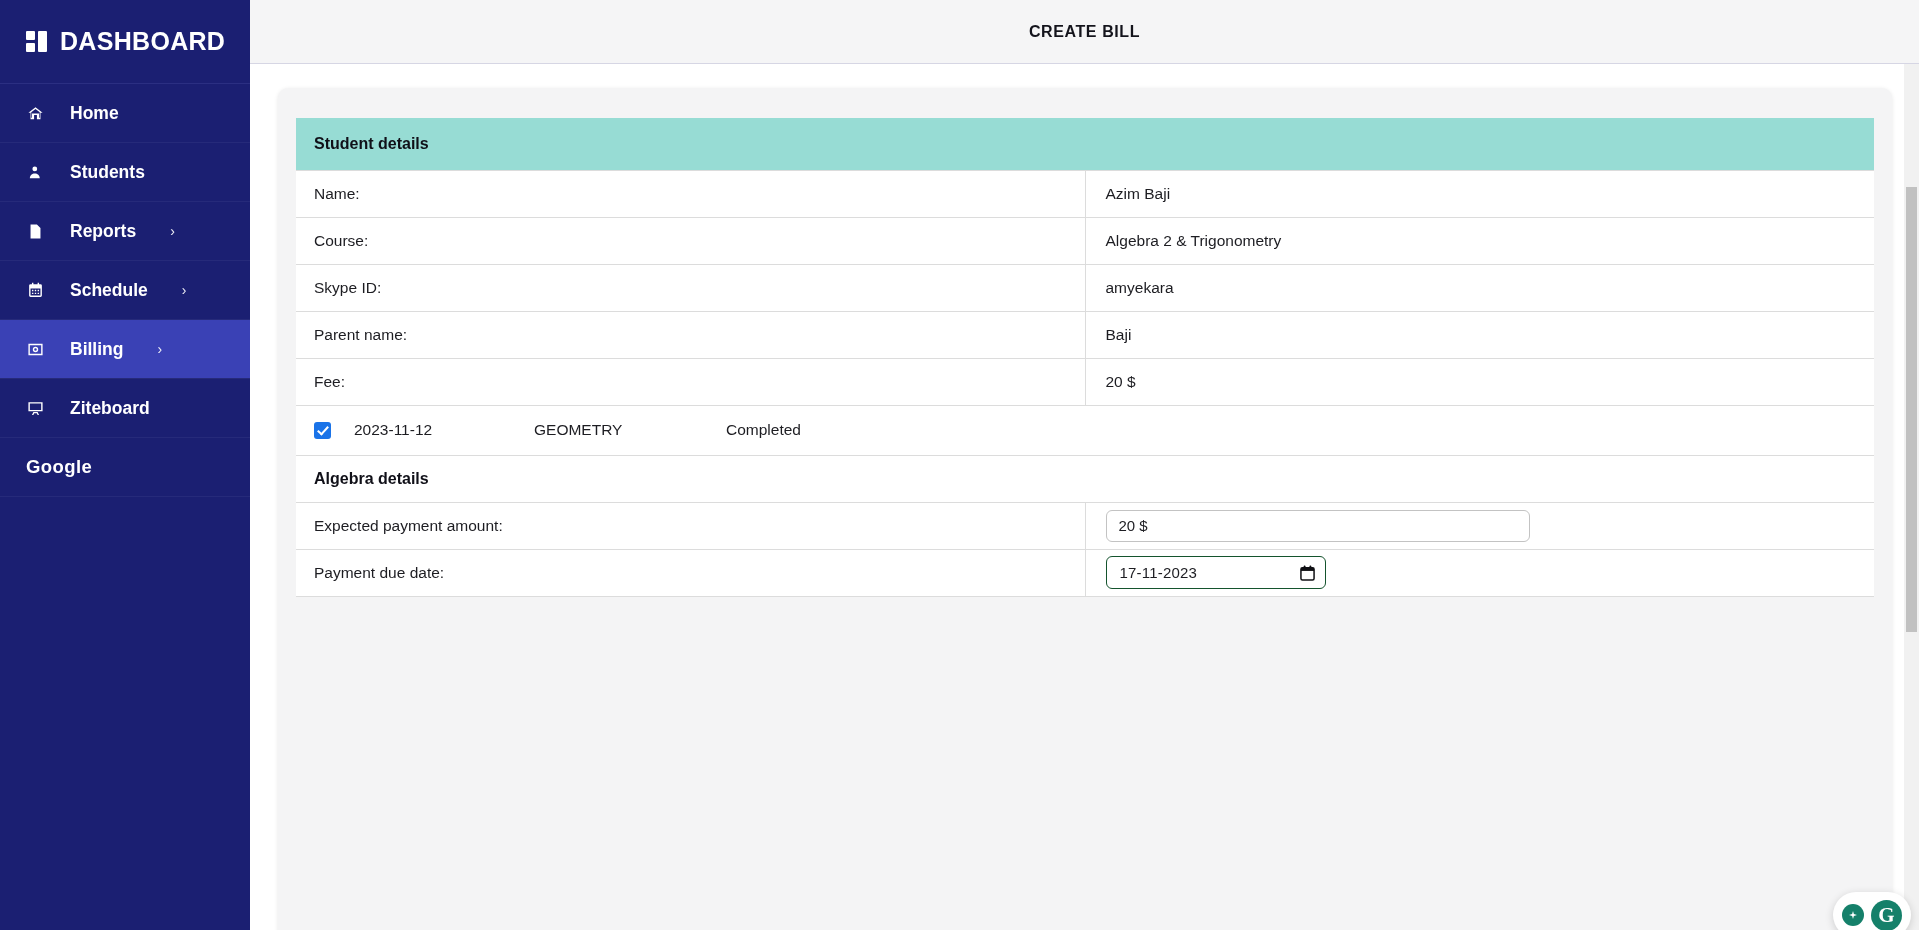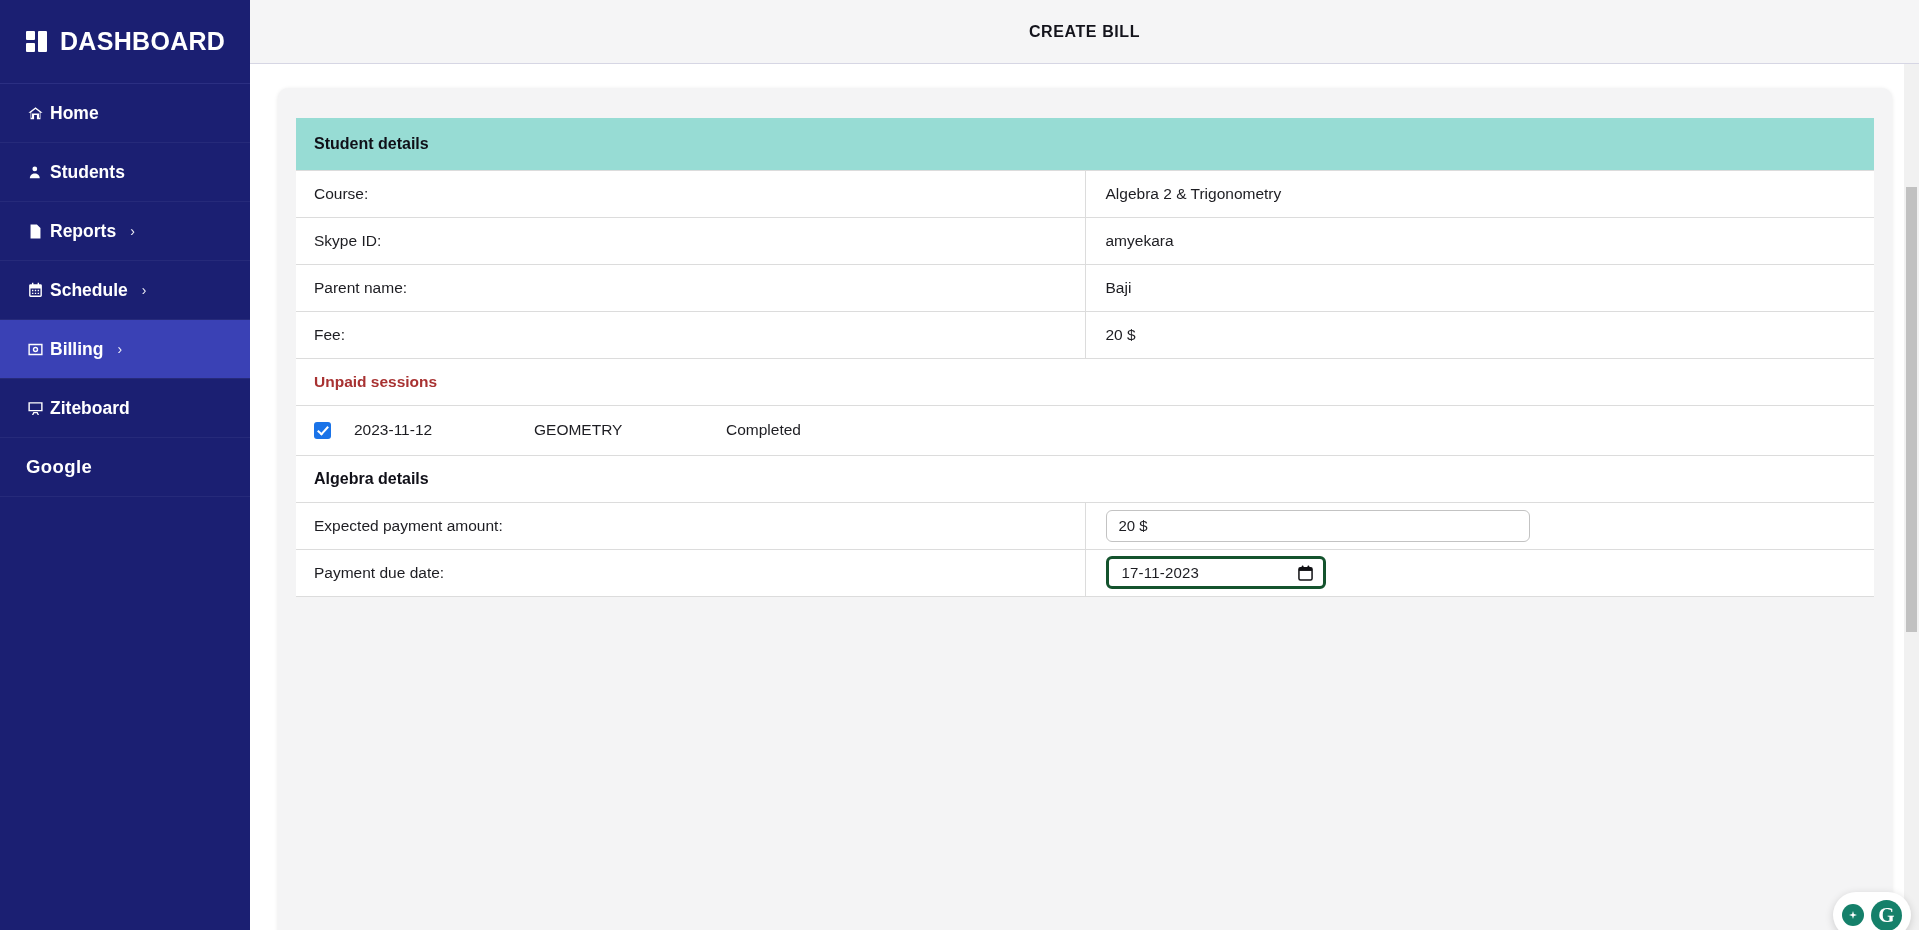--- a/index.html
+++ b/index.html
@@ -53,21 +53,21 @@
     font-size: 25px;
     font-weight: 700;
     letter-spacing: 0.3px;
   }
 
   .nav-item {
     height: 59px;
     display: flex;
     align-items: center;
     padding-left: 26px;
-    gap: 5px;
+    gap: 25px;
     border-bottom: 1px solid #262a7a;
     font-size: 17.5px;
     font-weight: 700;
     cursor: pointer;
     position: relative;
   }
   .nav-item.active { background: #3a41b5; }
   .nav-item .nav-ico {
     width: 19px; height: 19px;
     display: inline-flex;
@@ -213,21 +213,21 @@
     background: #ffffff;
     font-family: "Liberation Sans", sans-serif;
     font-size: 15px;
     color: #1d1d22;
     padding: 0 12px;
     outline: none;
   }
   .date-wrap {
     width: 220px;
     height: 33px;
-    border: 3px solid #14532d;
+    border: 1px solid #14532d;
     border-radius: 6px;
     background: #ffffff;
     display: flex;
     align-items: center;
     padding: 0 10px 0 13px;
     cursor: pointer;
   }
   .date-val {
     flex: 1;
     font-size: 15px;
@@ -407,39 +407,40 @@
       <div class="card">
 
         <table class="tbl">
 
           <tbody>
               <tr class="sec-head">
             <td colspan="2">Student details</td>
           </tr>
 
           <tr>
+            <td class="row-label">Name:</td>
+            <td class="row-value">Azim Baji</td>
+          </tr>
+          <tr>
             <td class="row-label">Course:</td>
             <td class="row-value">Algebra 2 &amp; Trigonometry</td>
           </tr>
           <tr>
             <td class="row-label">Skype ID:</td>
             <td class="row-value">amyekara</td>
           </tr>
           <tr>
             <td class="row-label">Parent name:</td>
             <td class="row-value">Baji</td>
           </tr>
           <tr>
             <td class="row-label">Fee:</td>
             <td class="row-value">20 $</td>
           </tr>
 
-          <tr class="subhead-red">
-            <td colspan="2">Unpaid sessions</td>
-          </tr>
 
           <tr class="session-row">
             <td colspan="2">
               <div class="session-line">
                 <span class="cb"></span>
                 <span class="s-date">2023-11-12</span>
                 <span class="s-subject">GEOMETRY</span>
                 <span class="s-status">Completed</span>
               </div>
             </td>

